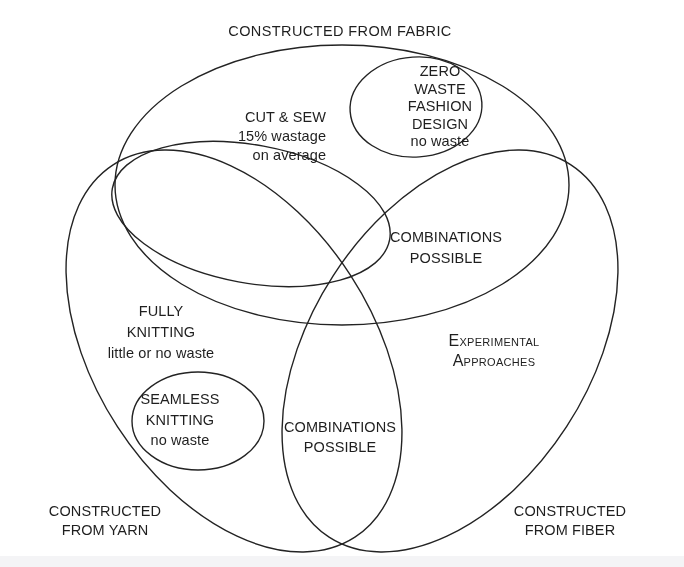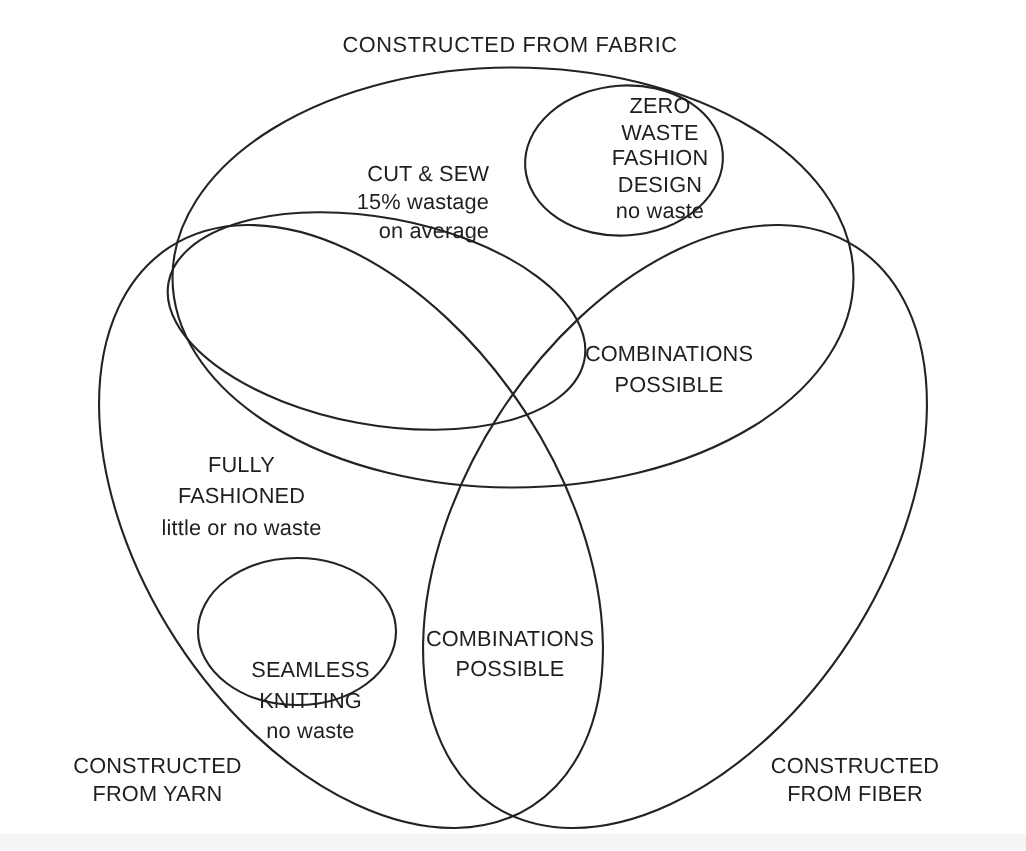--- a/index.html
+++ b/index.html
@@ -87,25 +87,27 @@
 WASTE
 FASHION
 DESIGN
 no waste</div>
 
 
   <div class="lbl lh20" style="left:446px;top:247px;">COMBINATIONS
 POSSIBLE</div>
 
   <div class="lbl" style="left:161px;top:332px;">FULLY
-FASHIONED
+KNITTING
 little or no waste</div>
 
-  <div class="lbl lh20" style="left:207px;top:420px;margin-top:48px;">SEAMLESS
+  <div class="lbl lh20" style="left:180px;top:420px;">SEAMLESS
 KNITTING
 no waste</div>
 
   <div class="lbl lh195" style="left:340px;top:437px;">COMBINATIONS
 POSSIBLE</div>
 
+  <div class="lbl smallcaps" style="left:494px;top:351px;">Experimental
+Approaches</div>
 
   <div class="footer-strip"></div>
 </div>
 
 </body></html>

